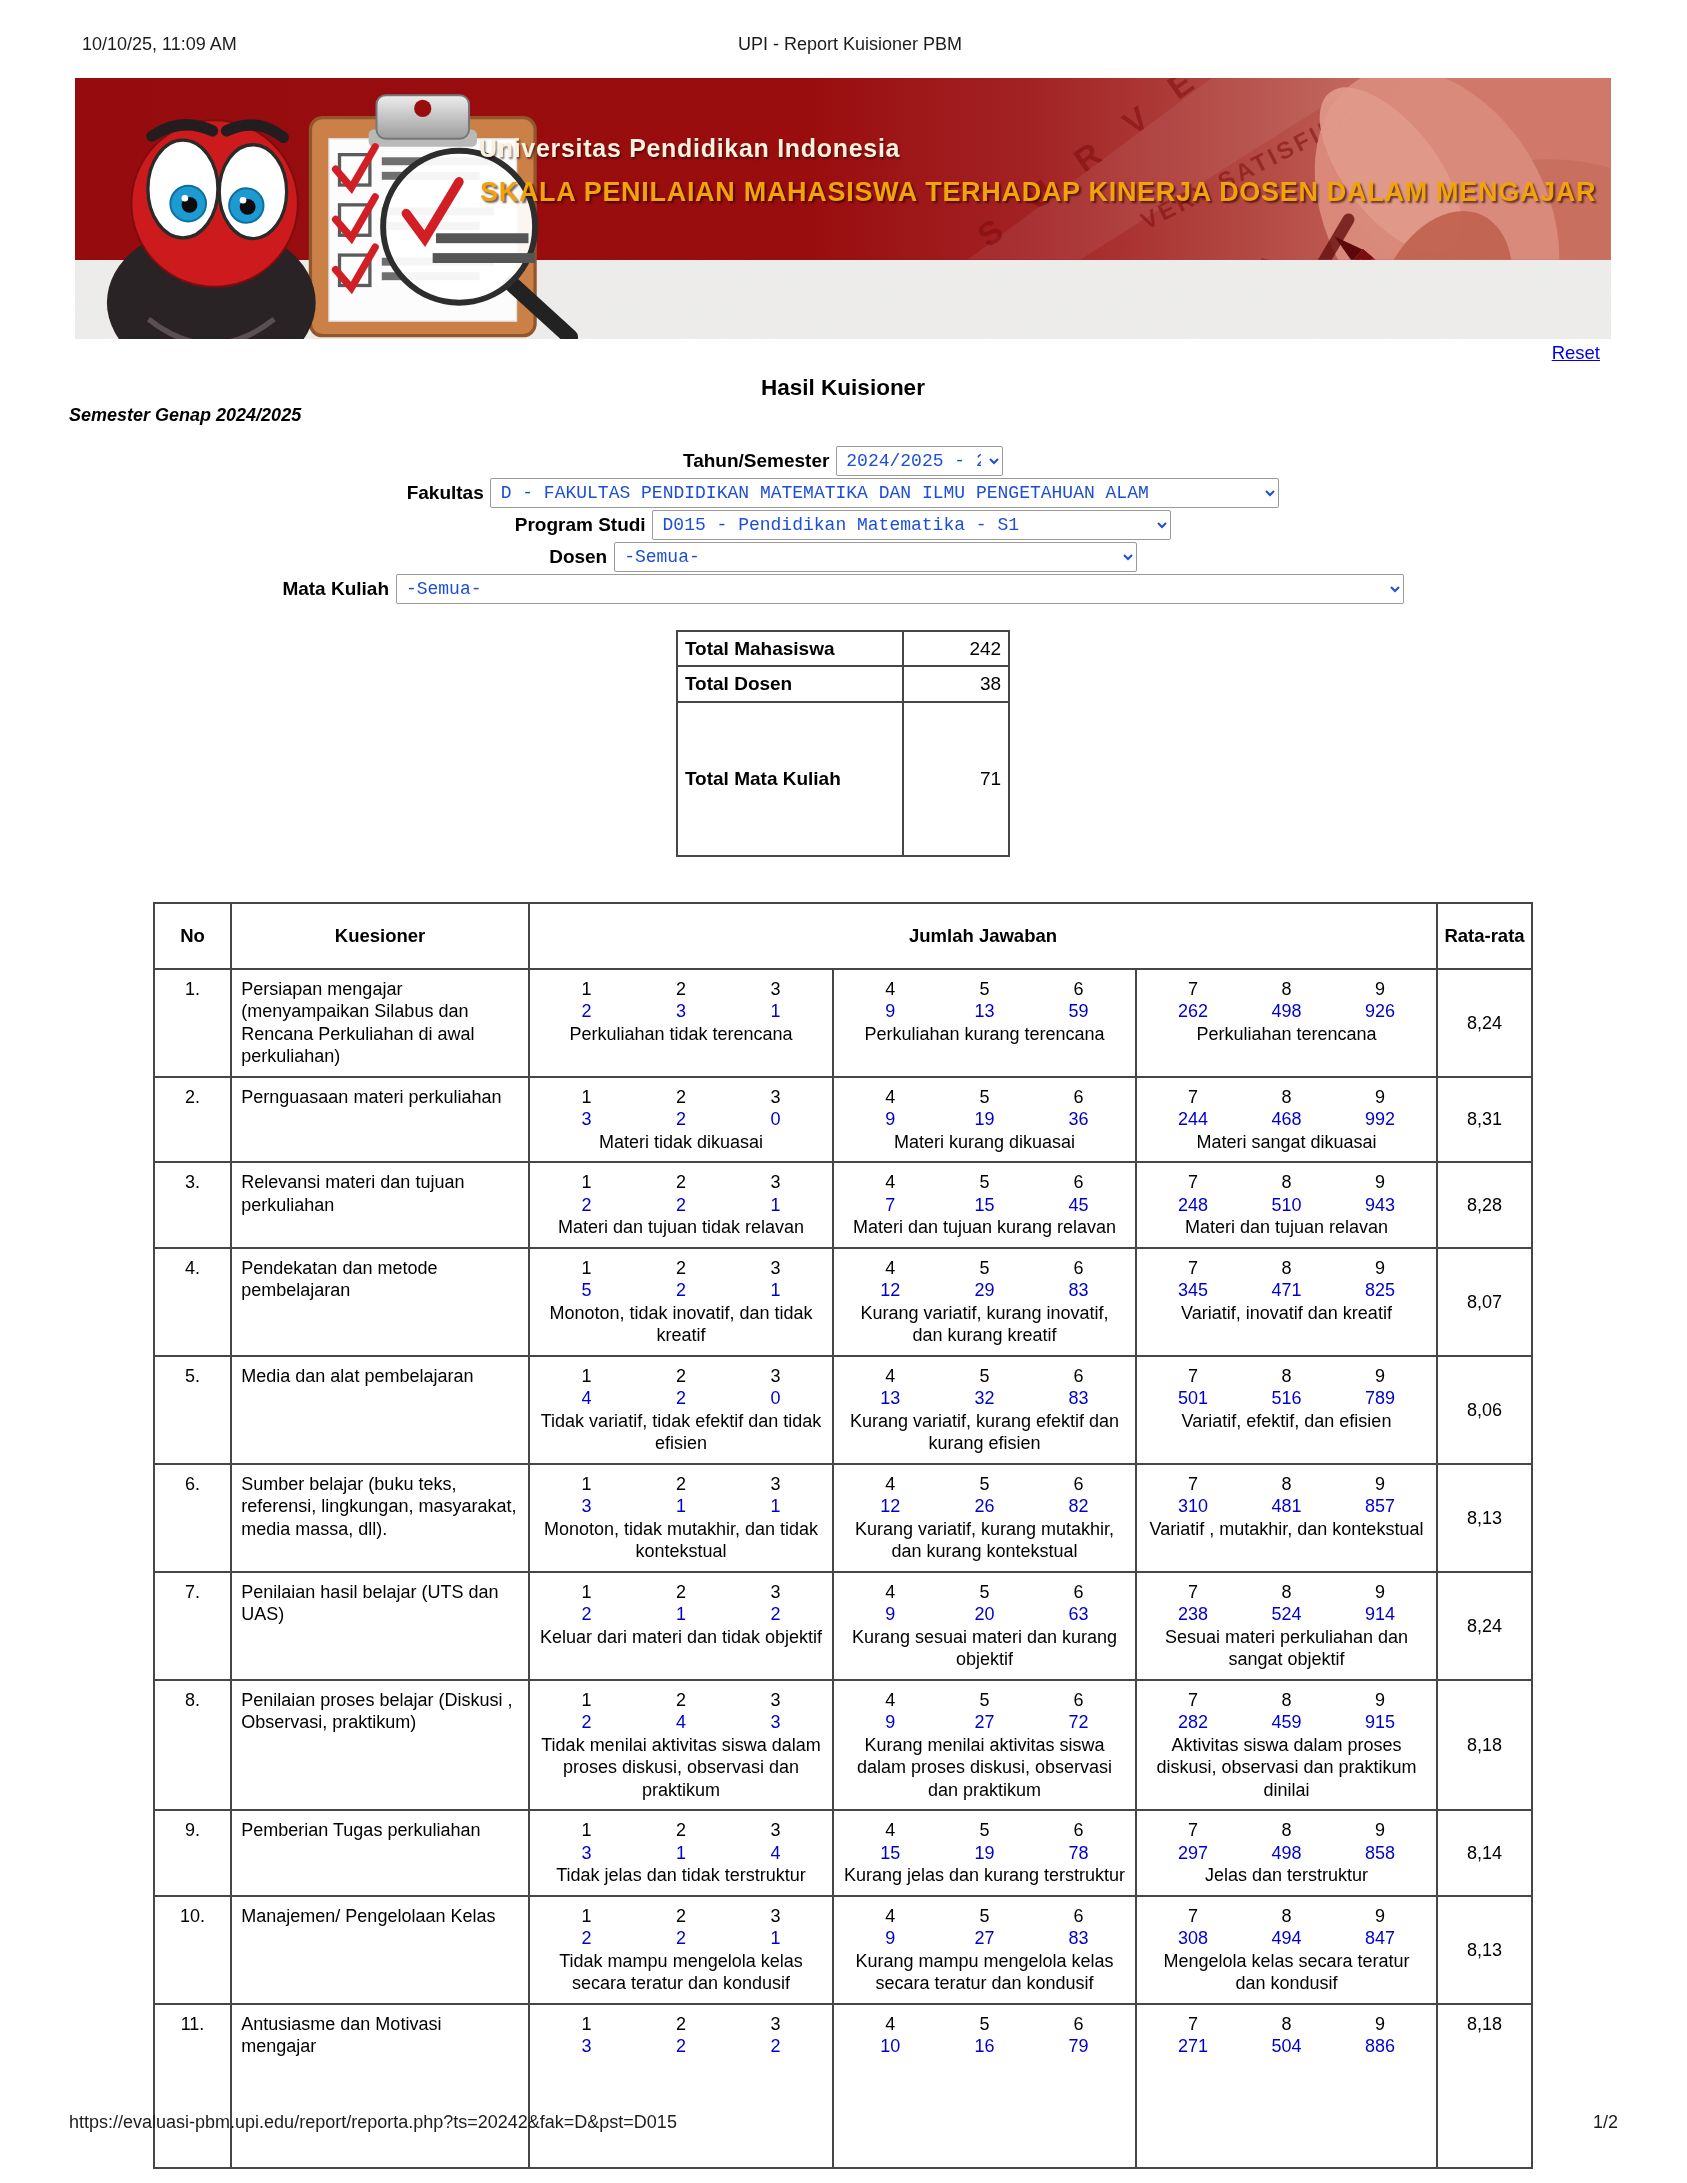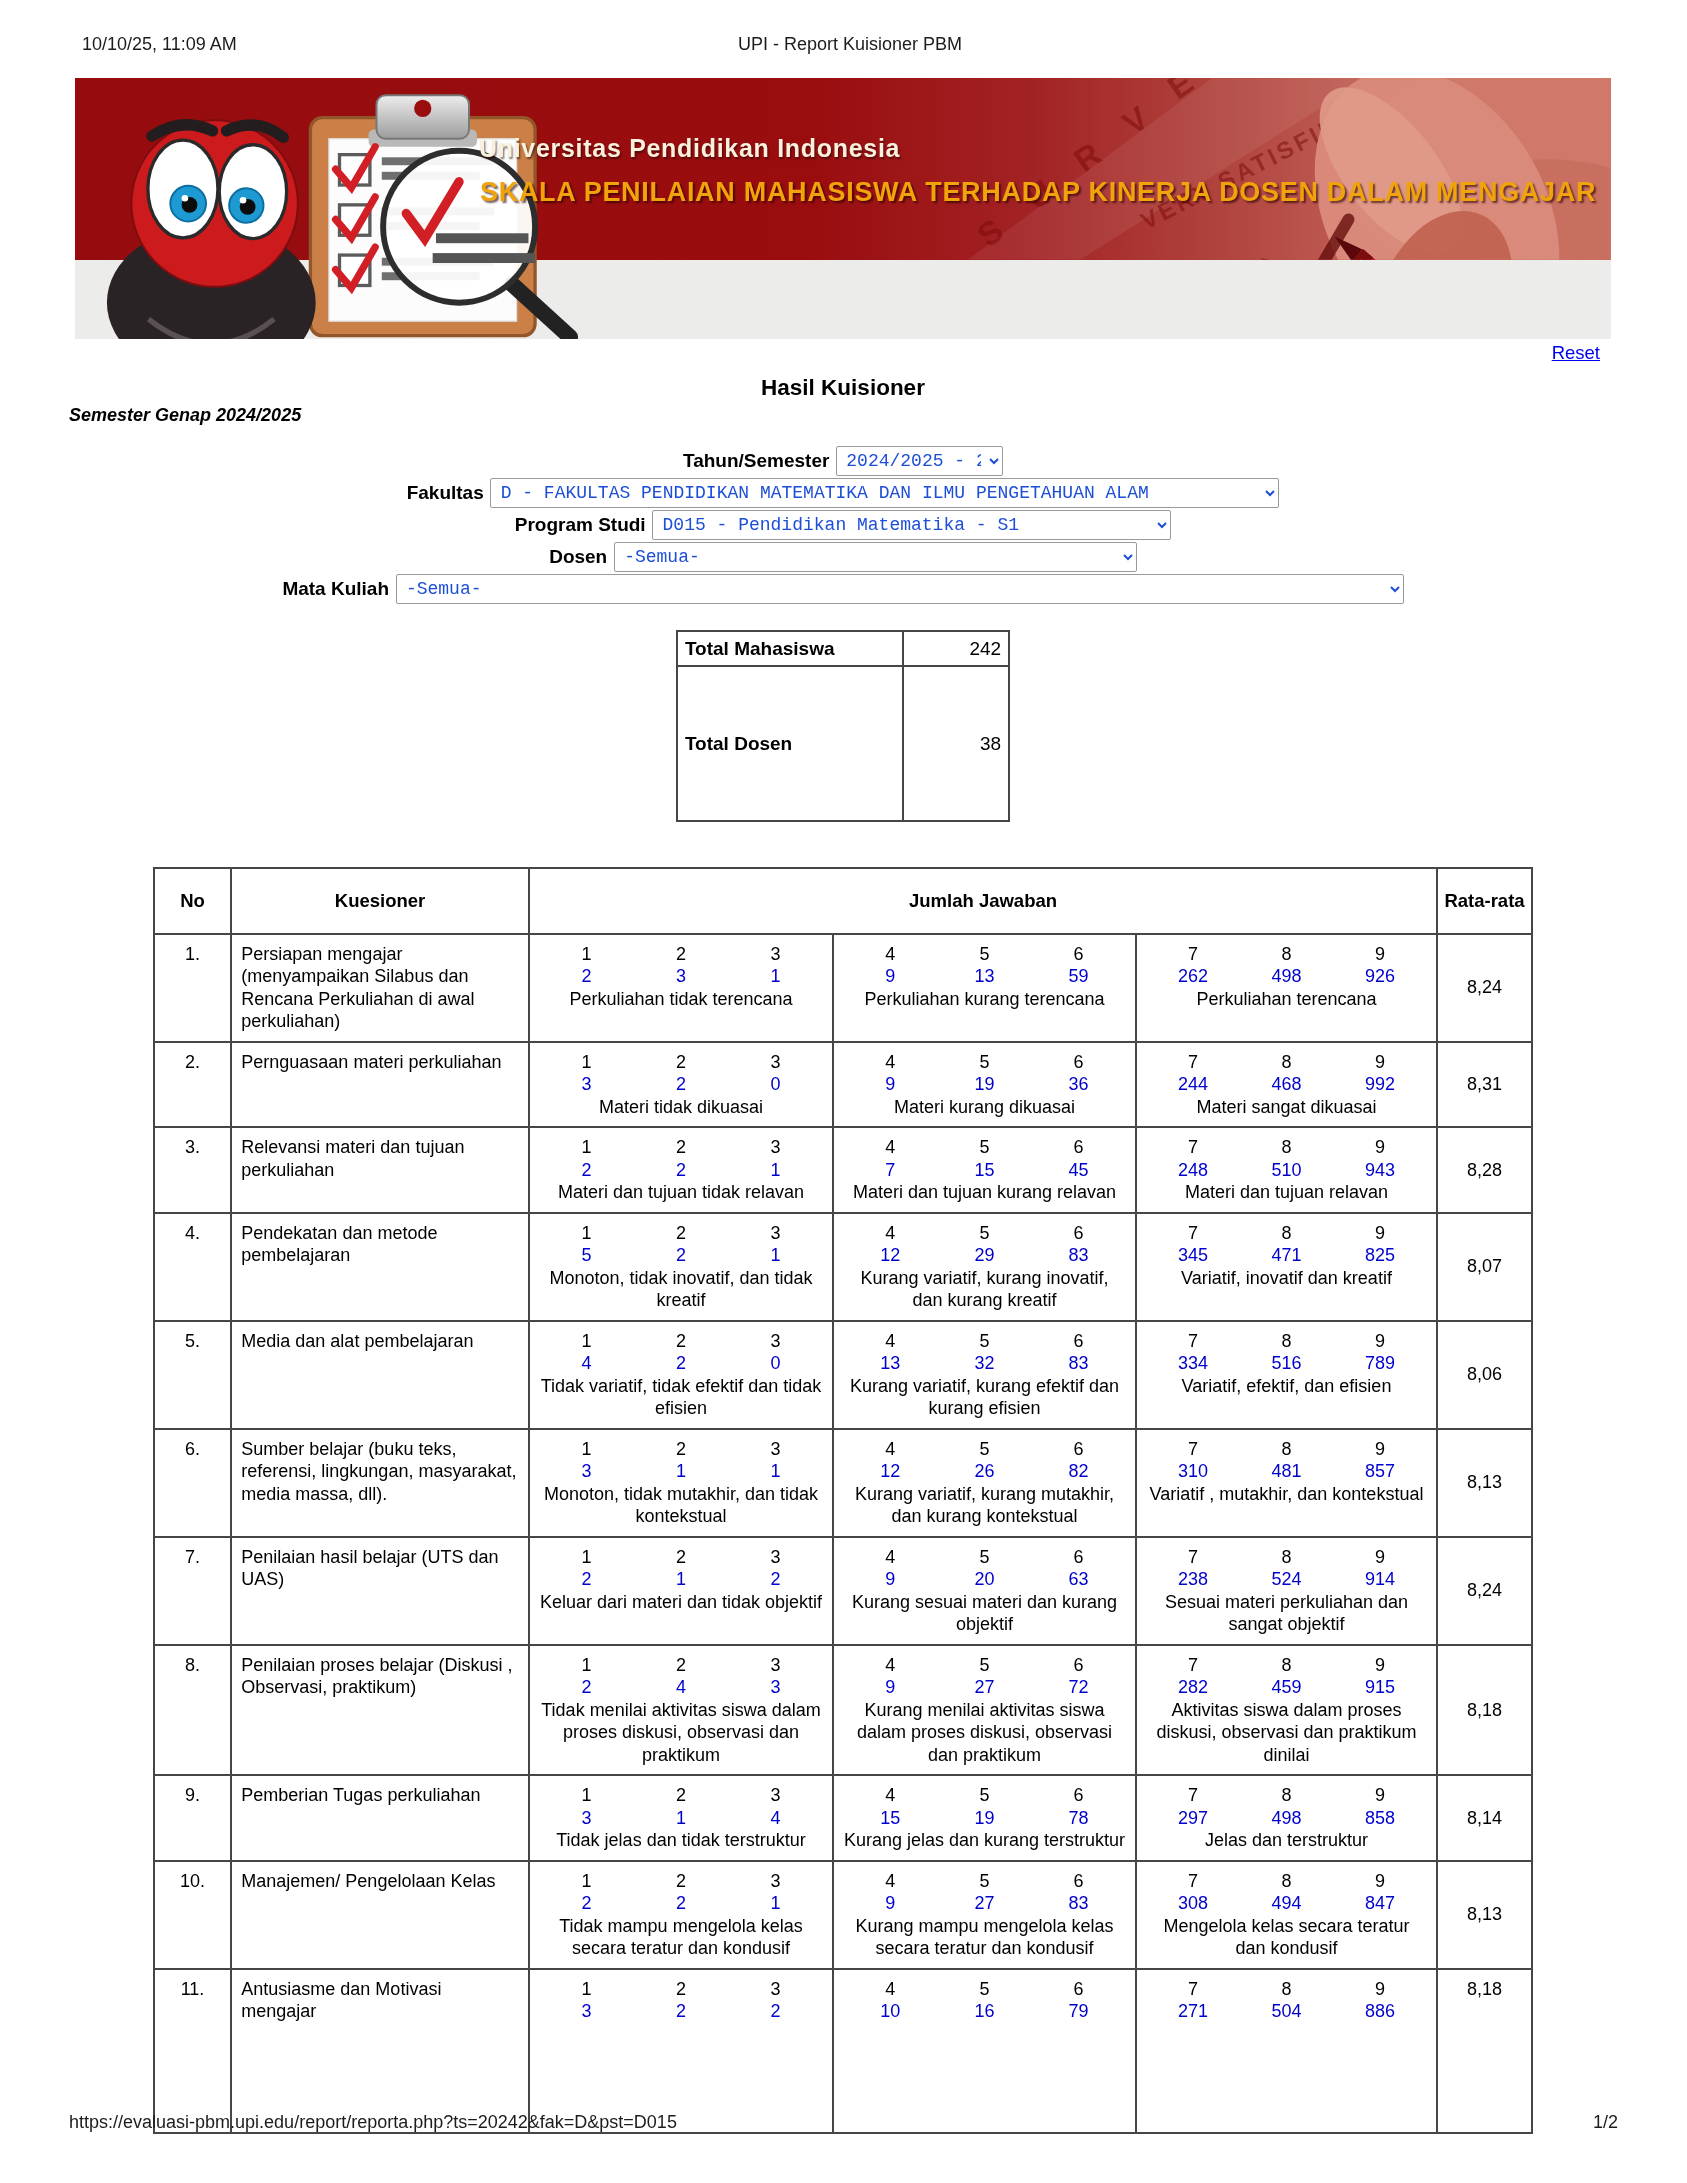--- a/index.html
+++ b/index.html
@@ -211,20 +211,24 @@
     <table class="totals">
       <tbody>
         <tr>
           <td class="tl">Total Mahasiswa</td>
           <td class="tv">242</td>
         </tr>
         <tr>
           <td class="tl">Total Dosen</td>
           <td class="tv">38</td>
         </tr>
+        <tr>
+          <td class="tl">Total Mata Kuliah</td>
+          <td class="tv">71</td>
+        </tr>
       </tbody>
     </table>
 
     <div class="clip">
       <table class="main">
         <colgroup>
           <col style="width:77px">
             <col style="width:298px">
             <col style="width:304px">
           <col style="width:303px">
@@ -449,21 +453,21 @@
                 </div>
       <div class="cap"><span>Kurang variatif, kurang efektif dan kurang efisien</span></div>
     </td>
     <td class="c-g">
       <div class="nums">
                   <span>7</span>
                   <span>8</span>
                   <span>9</span>
                 </div>
       <div class="nums blue">
-                  <span>334</span>
+                  <span>501</span>
                   <span>516</span>
                   <span>789</span>
                 </div>
       <div class="cap"><span>Variatif, efektif, dan efisien</span></div>
     </td>
     <td class="c-r"><span>8,06</span></td>
   </tr>
 
   <tr>
     <td class="c-no"><span>6.</span></td>

